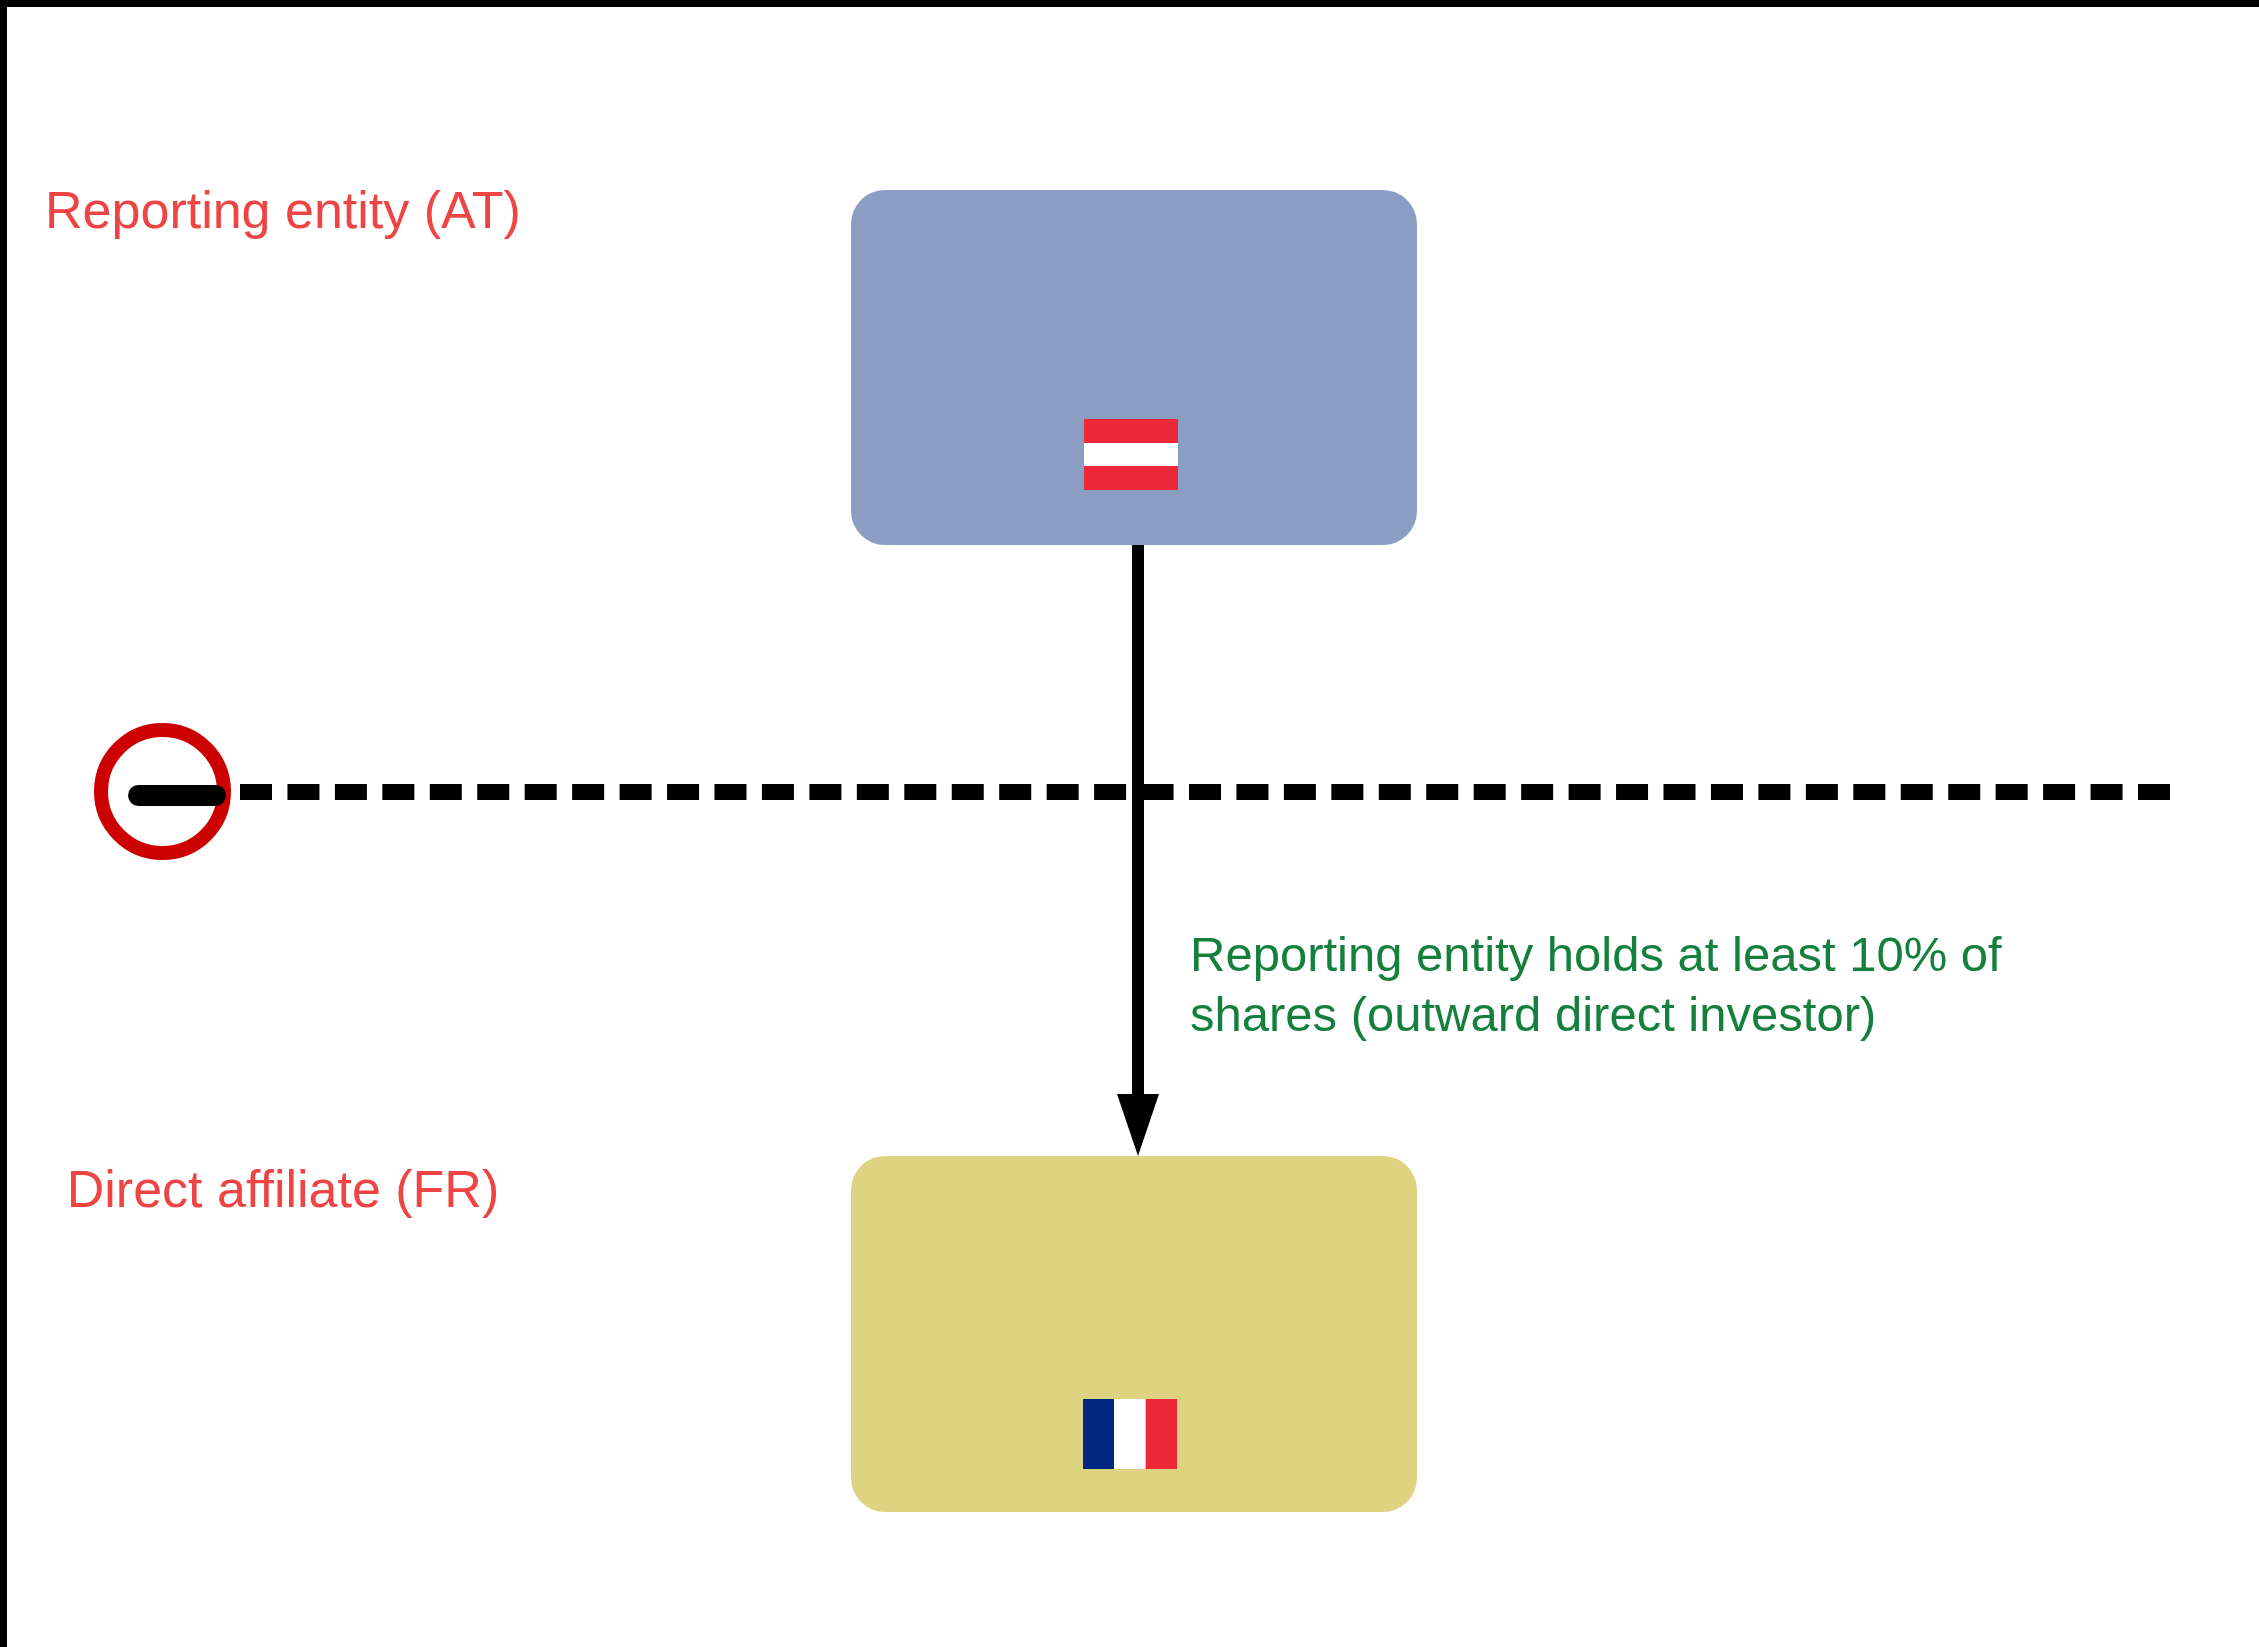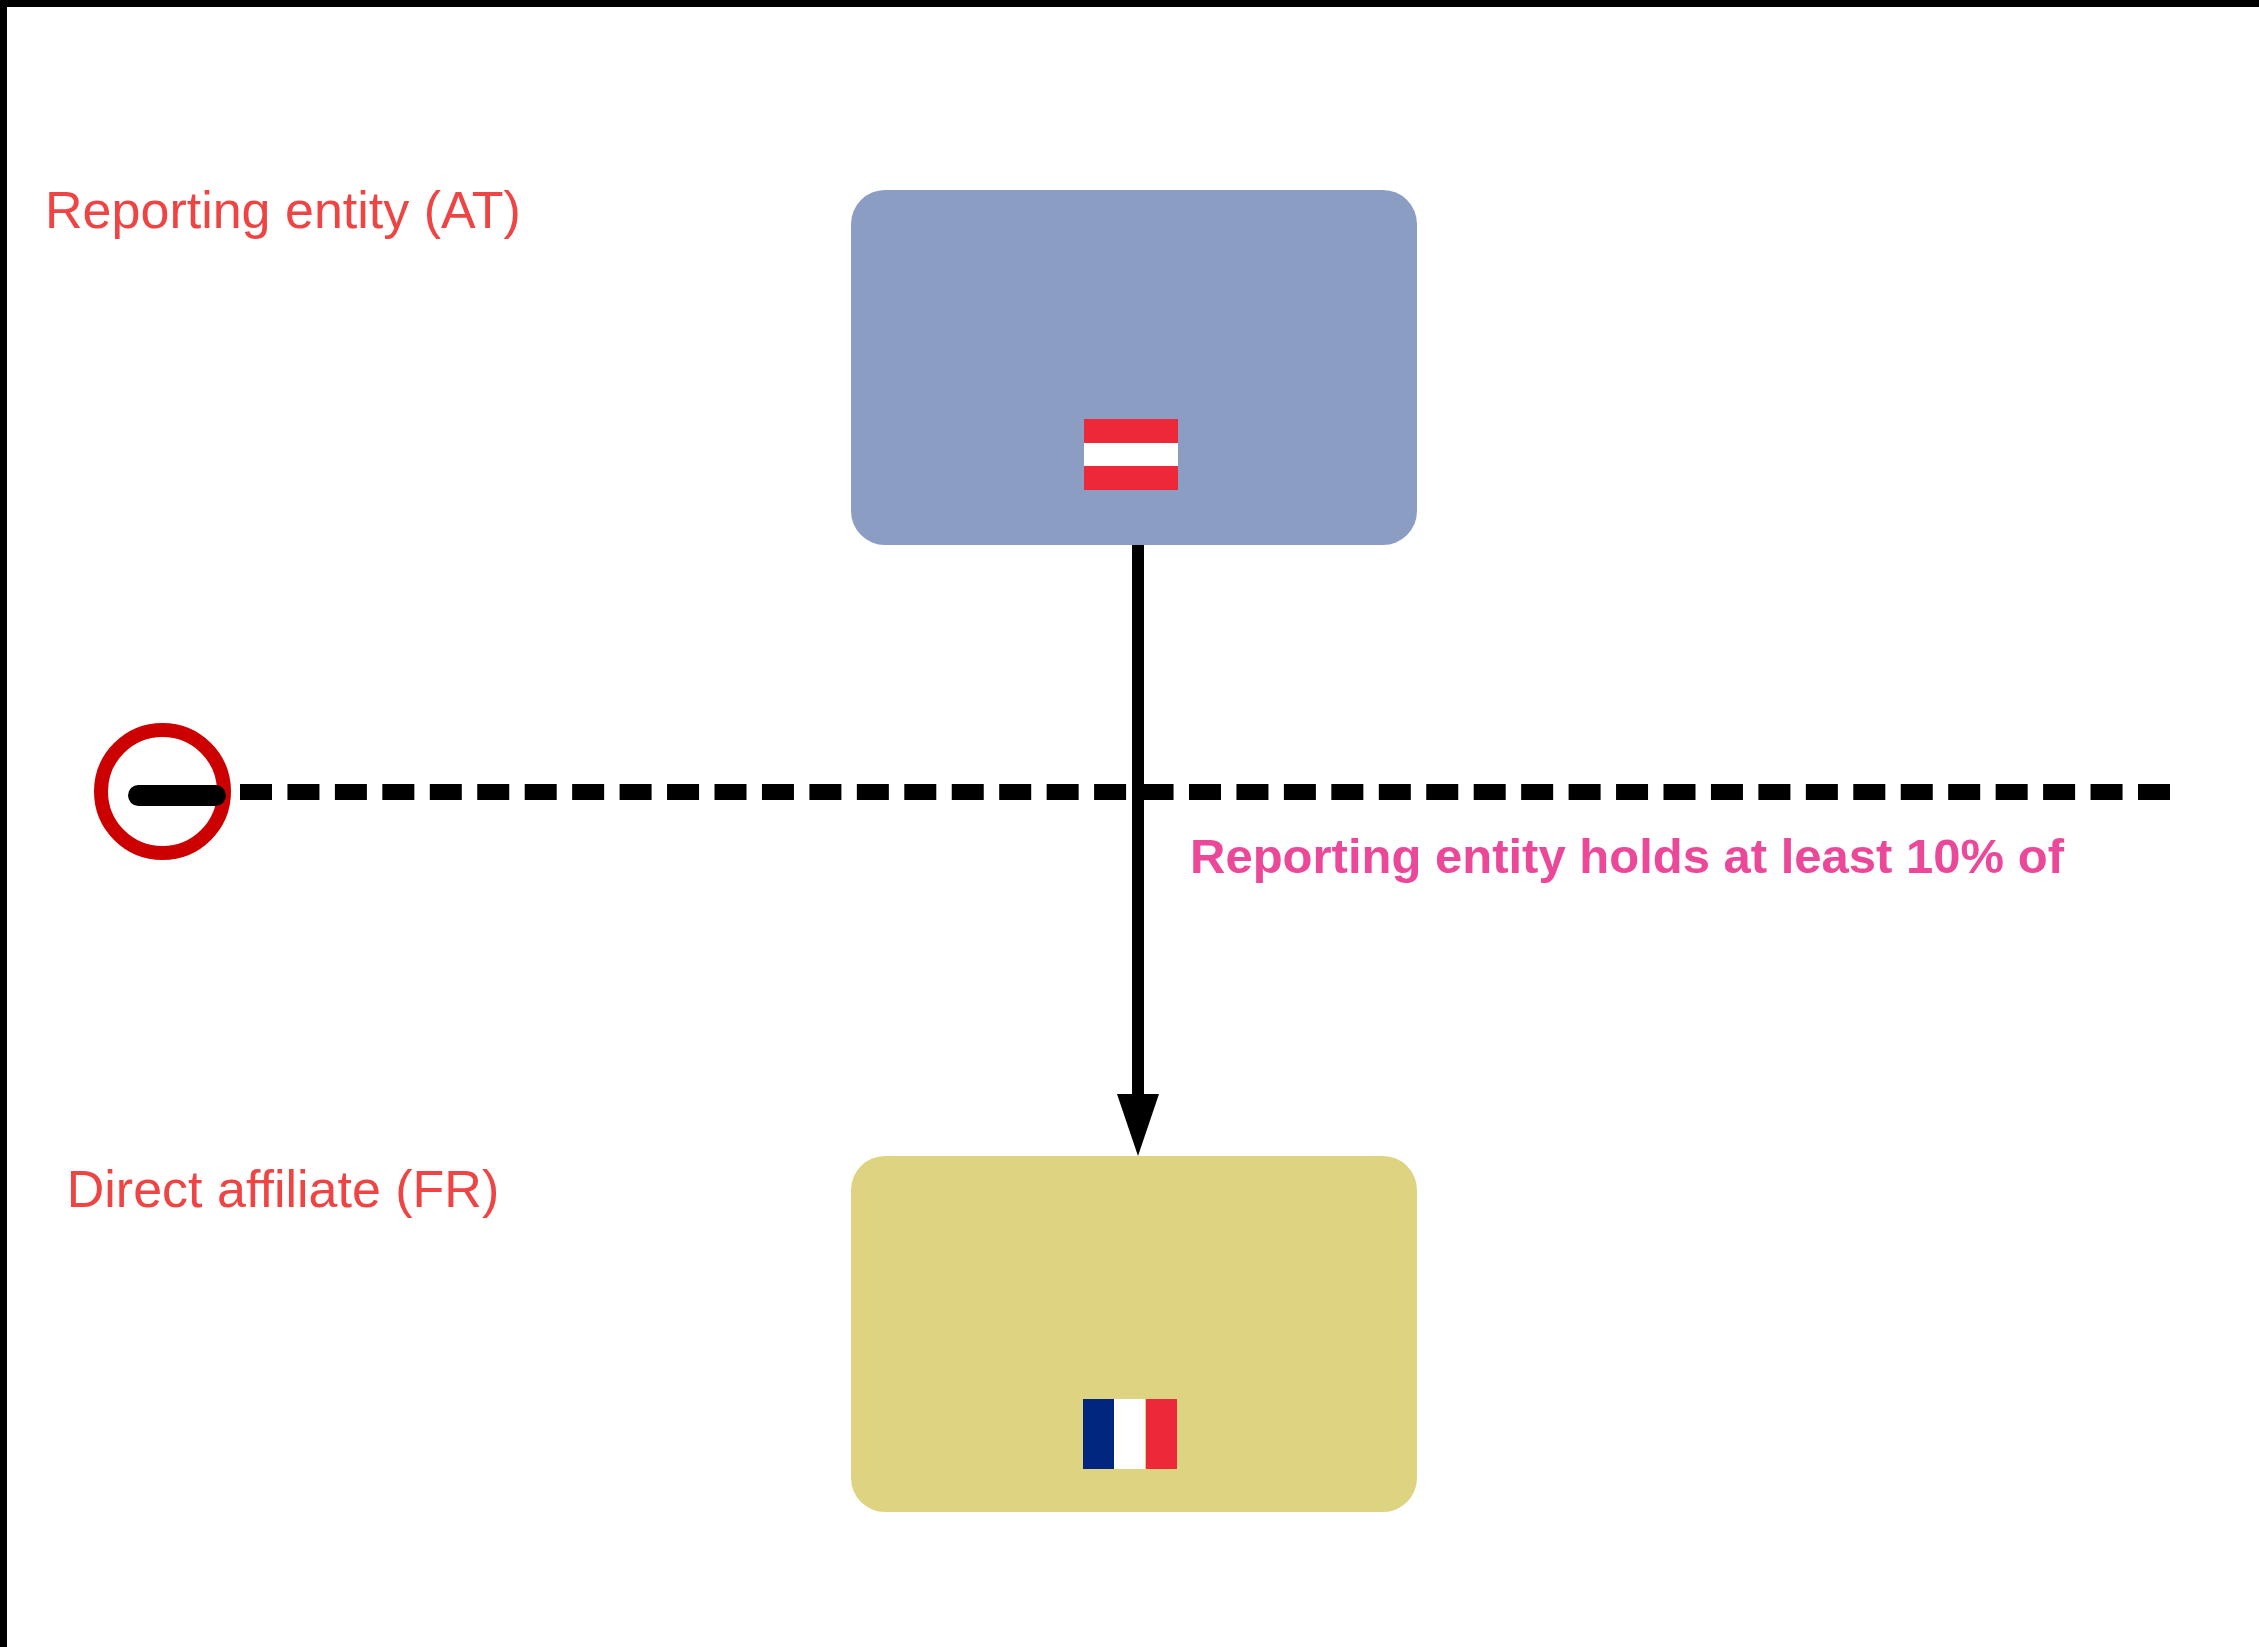--- a/index.html
+++ b/index.html
@@ -153,26 +153,25 @@
     width: 98px;
     height: 21px;
     background: #000000;
     border-radius: 10.4px;
   }
 
   
   #relationship-annotation {
     position: absolute;
     left: 1190px;
-    top: 826px;
+    top: 924px;
     width: 998px;
     font-size: 49px;
     line-height: 60px;
-    color: #ec4899;
-    font-weight: bold;
+    color: #15803d;
   }
   #relationship-annotation .ann-line {
     display: block;
     white-space: nowrap;
   }
 </style>
 </head>
 <body>
 
 <div id="canvas">
@@ -191,20 +190,21 @@
   <div id="arrow-shaft"></div>
   <div id="arrow-head"></div>
 
   <div id="border-dashed-line"></div>
   <div id="no-entry-sign">
     <div id="no-entry-bar"></div>
   </div>
 
   <div id="relationship-annotation">
     <span class="ann-line">Reporting entity holds at least 10% of</span>
+    <span class="ann-line">shares (outward direct investor)</span>
   </div>
 
   <div id="box-direct-affiliate" class="entity-box"></div>
   <div id="label-direct-affiliate" class="entity-label">Direct affiliate (FR)</div>
   <div id="flag-fr" class="flag">
     <div class="band band-1"></div>
     <div class="band band-2"></div>
     <div class="band band-3"></div>
   </div>
 

